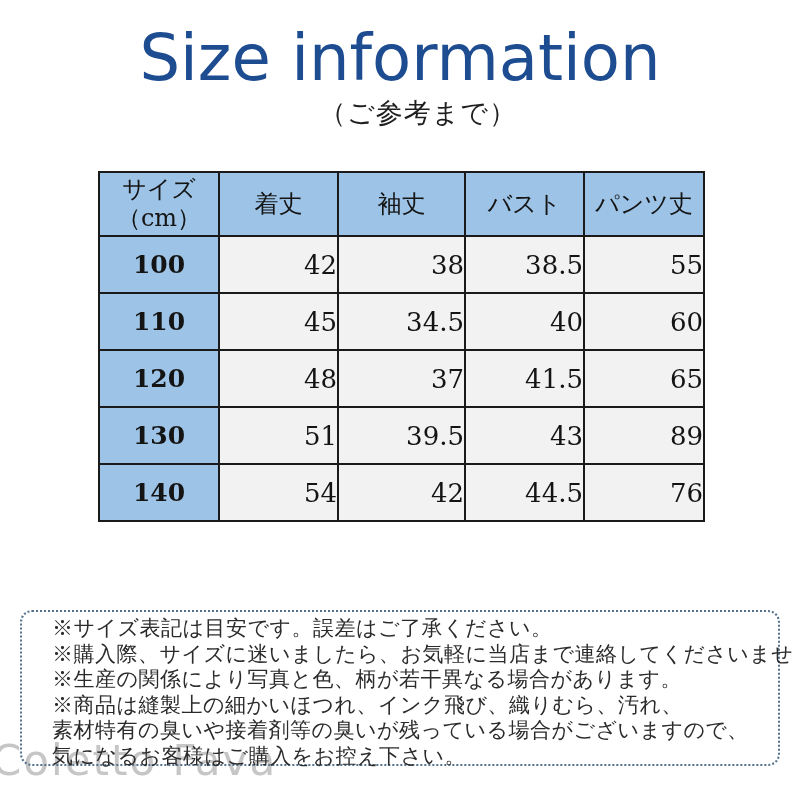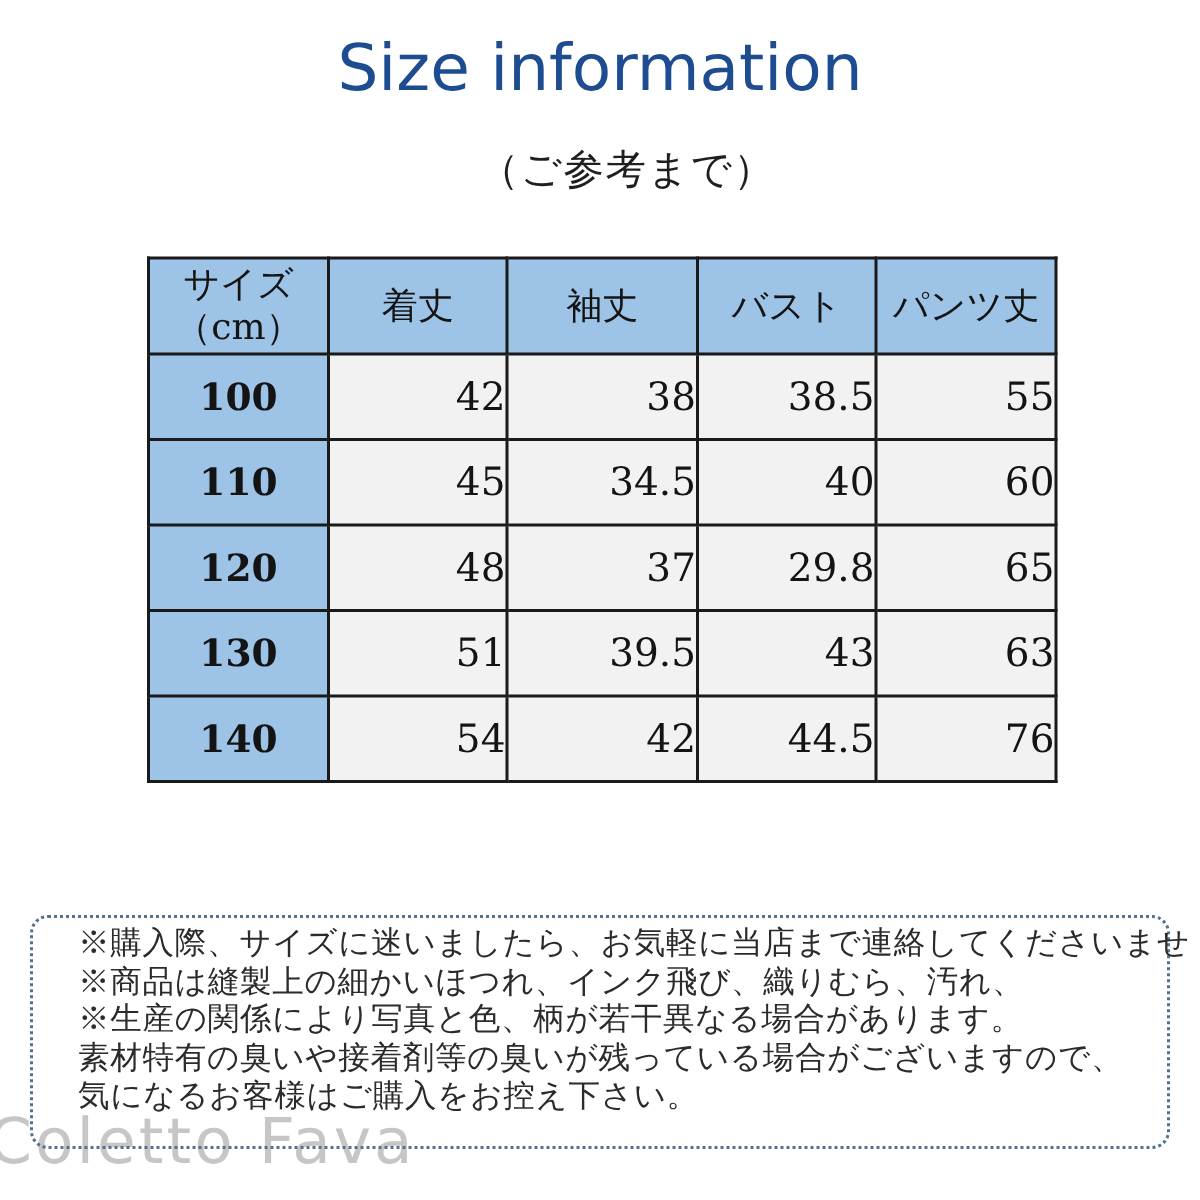--- a/index.html
+++ b/index.html
@@ -14,21 +14,21 @@
   *{box-sizing:border-box;margin:0;padding:0;}
   html,body{width:800px;height:800px;background:#ffffff;overflow:hidden;}
   body{font-family:"Liberation Sans","DejaVu Sans",sans-serif;position:relative;}
 
   .page{position:absolute;inset:0;width:800px;height:800px;background:#fff;}
 
   .title{
     position:absolute;top:22px;left:0;width:800px;
     text-align:center;
     font-family:"DejaVu Sans","Liberation Sans",sans-serif;
-    font-size:43px;line-height:1.15;font-weight:500;
+    font-size:64px;line-height:1.15;font-weight:500;
     color:var(--title-blue);
     letter-spacing:0px;
   }
   .subtitle{
     position:absolute;top:95px;left:0;width:800px;
     text-align:center;
     font-family:"DejaVu Serif","Liberation Serif",serif;
     font-size:27px;color:#1f1f1f;letter-spacing:1px;padding-left:36px;
   }
 
@@ -116,41 +116,42 @@
           <td class="size-cell">110</td>
           <td class="value-cell">45</td>
           <td class="value-cell">34.5</td>
           <td class="value-cell">40</td>
           <td class="value-cell">60</td>
         </tr>
         <tr>
           <td class="size-cell">120</td>
           <td class="value-cell">48</td>
           <td class="value-cell">37</td>
-          <td class="value-cell">29.8</td>
+          <td class="value-cell">41.5</td>
           <td class="value-cell">65</td>
         </tr>
         <tr>
           <td class="size-cell">130</td>
           <td class="value-cell">51</td>
           <td class="value-cell">39.5</td>
           <td class="value-cell">43</td>
-          <td class="value-cell">63</td>
+          <td class="value-cell">89</td>
         </tr>
         <tr>
           <td class="size-cell">140</td>
           <td class="value-cell">54</td>
           <td class="value-cell">42</td>
           <td class="value-cell">44.5</td>
           <td class="value-cell">76</td>
         </tr>
       </tbody>
   </table>
 
   <div class="note-box" id="note-box">
+      <div class="note-line">※サイズ表記は目安です。誤差はご了承ください。</div>
       <div class="note-line">※購入際、サイズに迷いましたら、お気軽に当店まで連絡してくださいませ</div>
+      <div class="note-line">※生産の関係により写真と色、柄が若干異なる場合があります。</div>
       <div class="note-line">※商品は縫製上の細かいほつれ、インク飛び、織りむら、汚れ、</div>
-      <div class="note-line">※生産の関係により写真と色、柄が若干異なる場合があります。</div>
       <div class="note-line">素材特有の臭いや接着剤等の臭いが残っている場合がございますので、</div>
       <div class="note-line">気になるお客様はご購入をお控え下さい。</div>
     </div>
 
 </div>
 
 </body></html>

